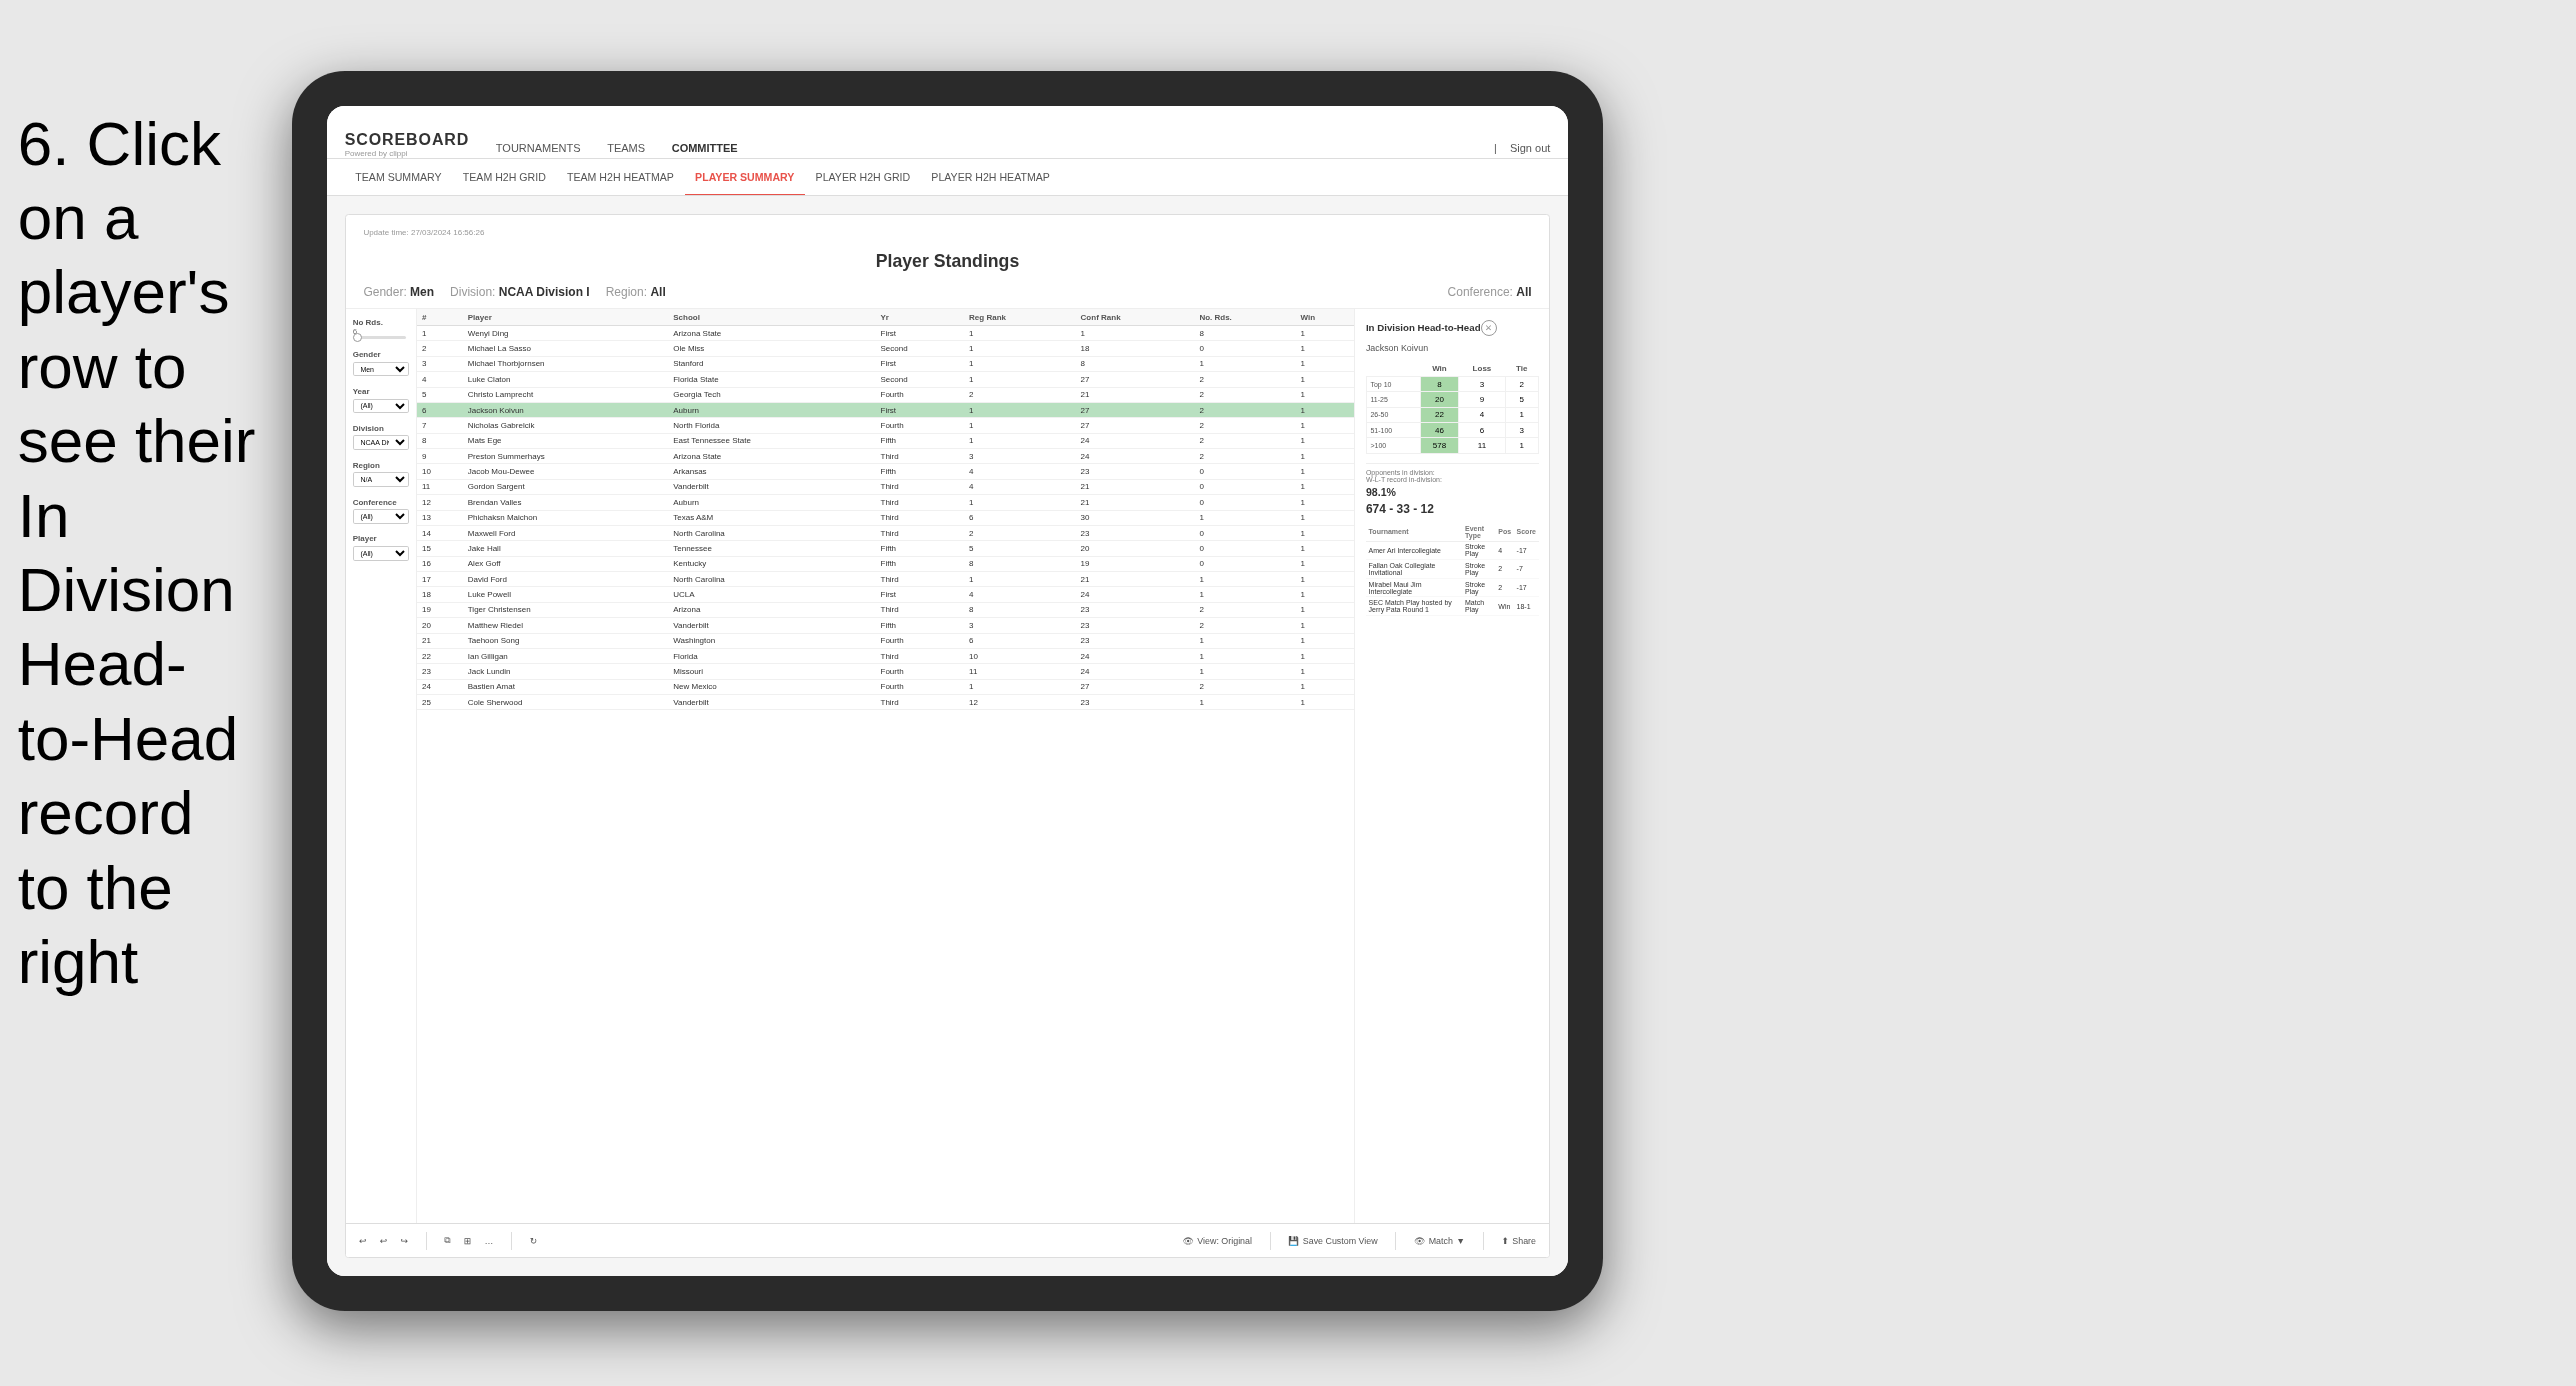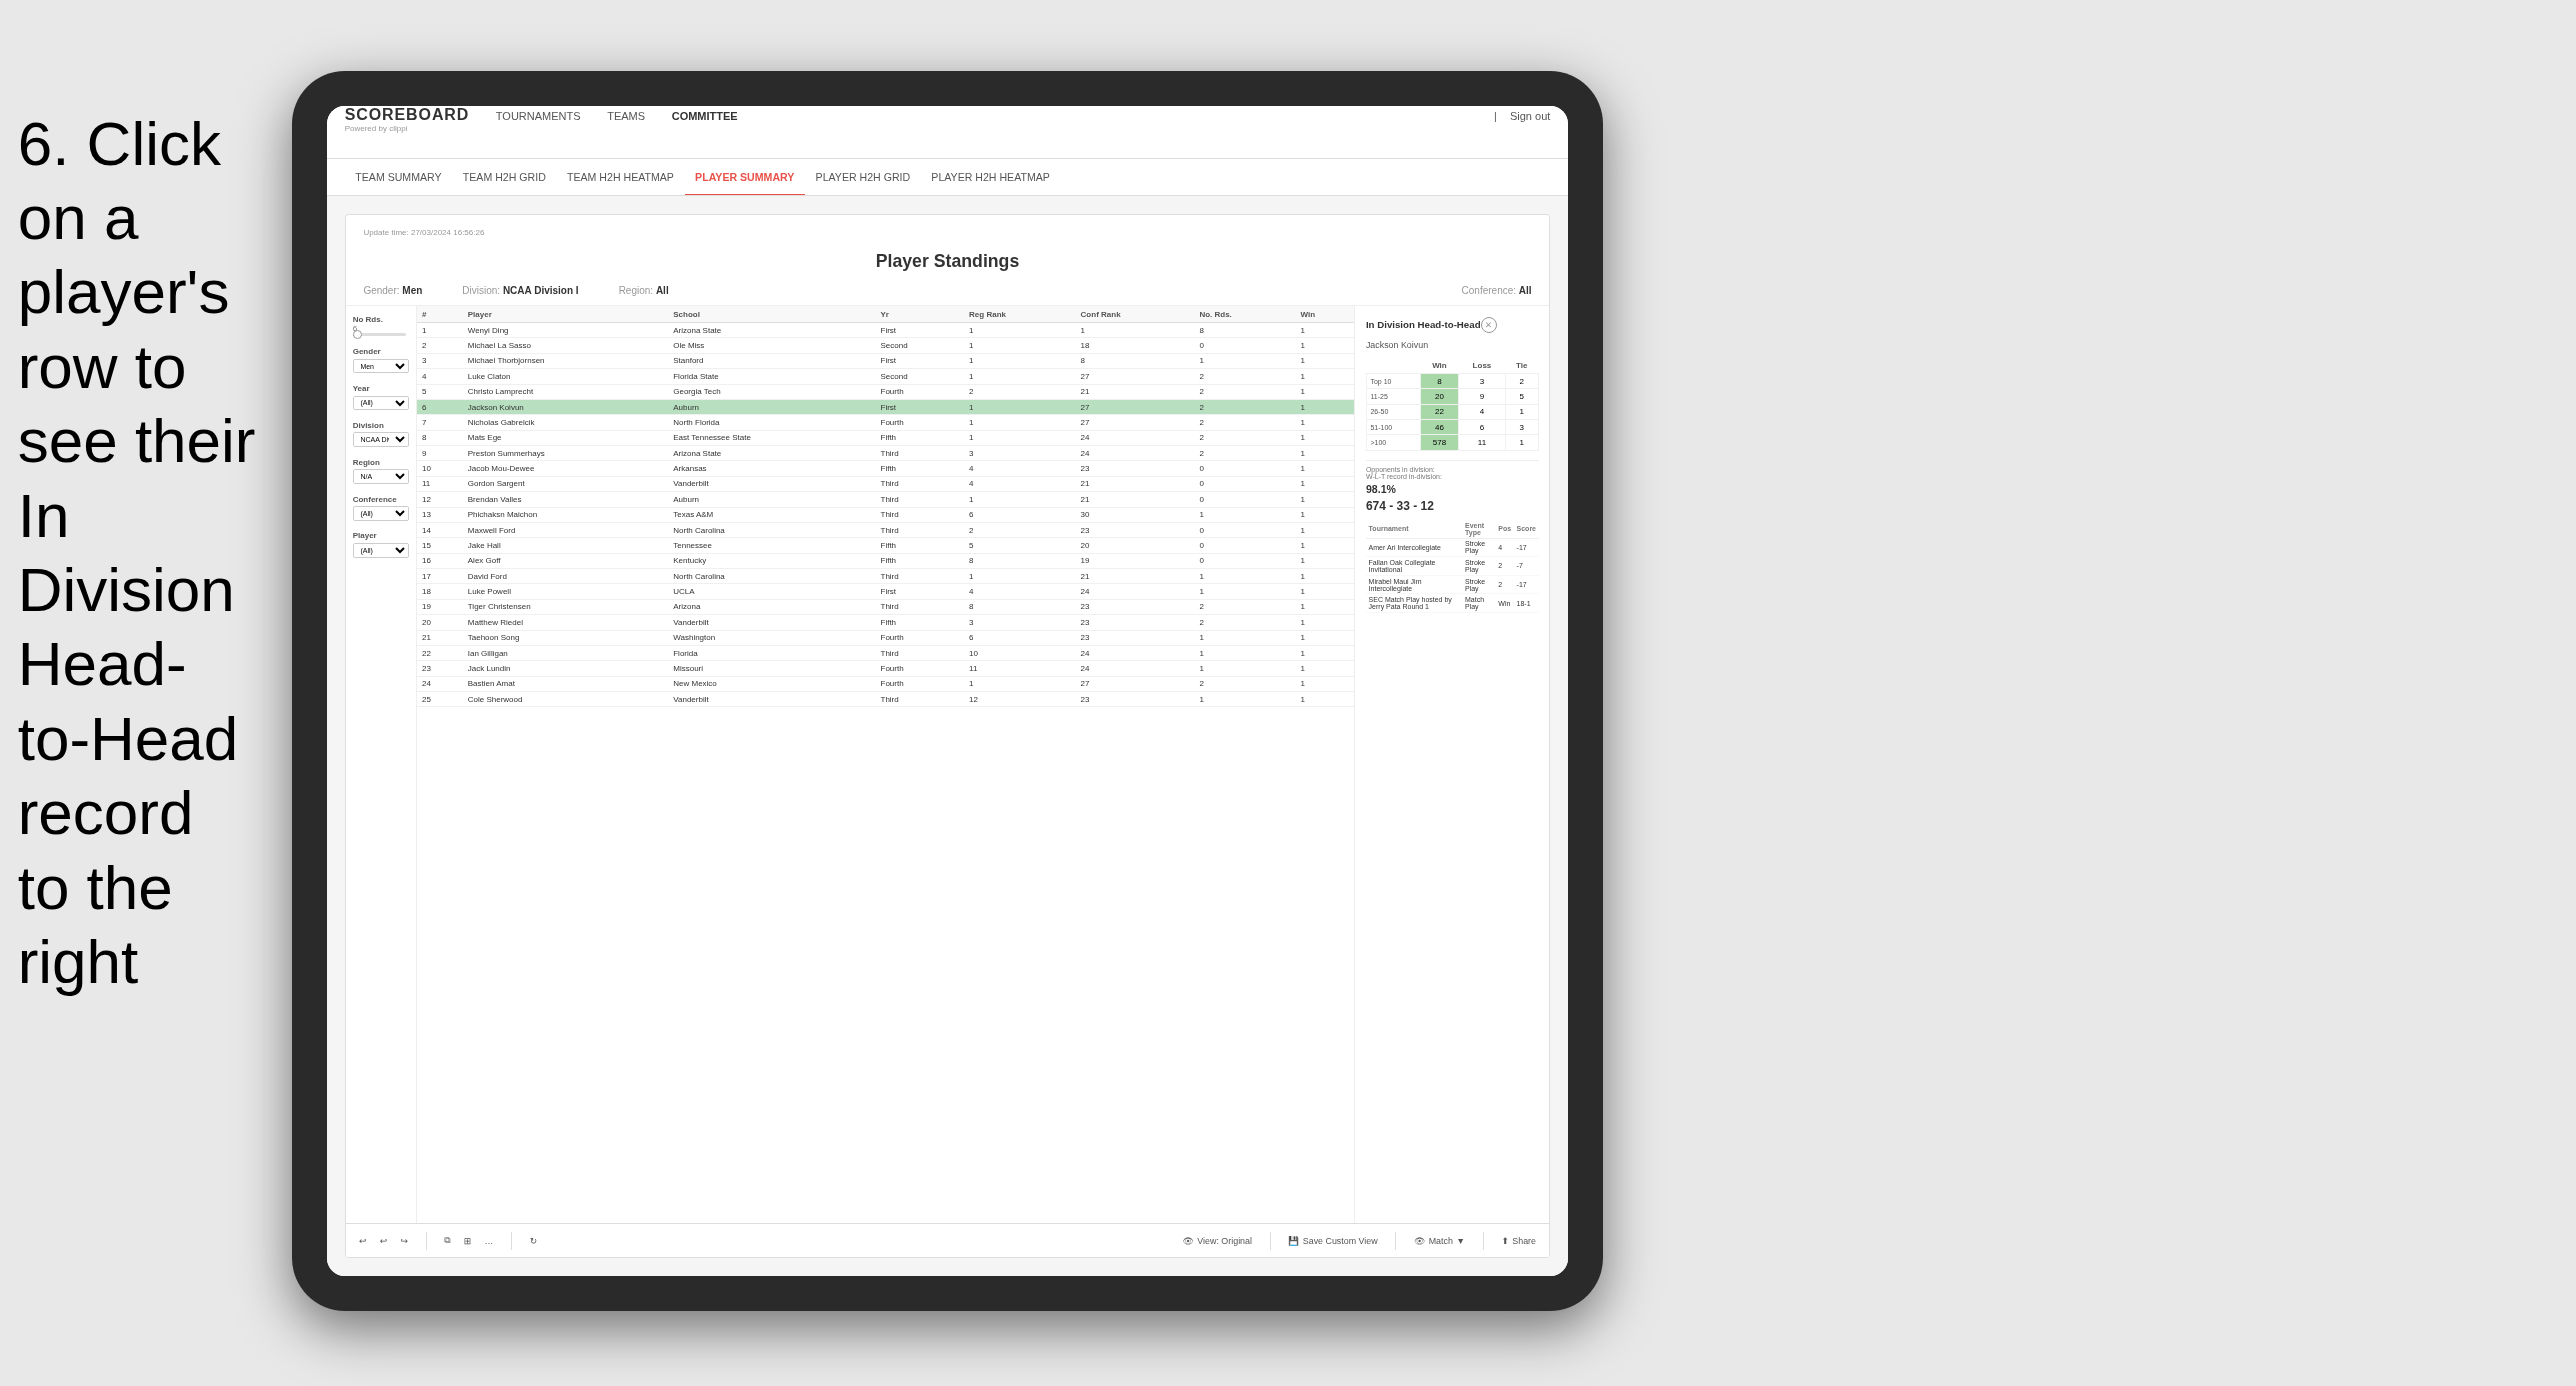--- a/index.html
+++ b/index.html
@@ -44,21 +44,21 @@
       background: #fff;
       border-radius: 17.7px;
       overflow: hidden;
       display: flex;
       flex-direction: column;
     }
 
     
     .nav-bar {
       display: flex;
-      align-items: flex-start;
+      align-items: flex-end;
       padding: 0 17.7px;
       height: 53px;
       border-bottom: 0.9px solid #ddd;
       background: #fff;
     }
 
     .scoreboard-logo {
       display: flex;
       flex-direction: column;
       margin-right: 26.6px;
@@ -163,22 +163,22 @@
     .dashboard-title {
       font-size: 17.7px;
       font-weight: 600;
       text-align: center;
       color: #333;
       margin-bottom: 8.9px;
     }
 
     .filter-row {
       display: flex;
-      gap: 40px;
-      font-size: 10px;
+      gap: 16px;
+      font-size: 12px;
       color: #333;
       padding: 4.4px 0;
       align-items: center;
     }
 
     .filter-item span:first-child {
       color: #999;
     }
 
     

